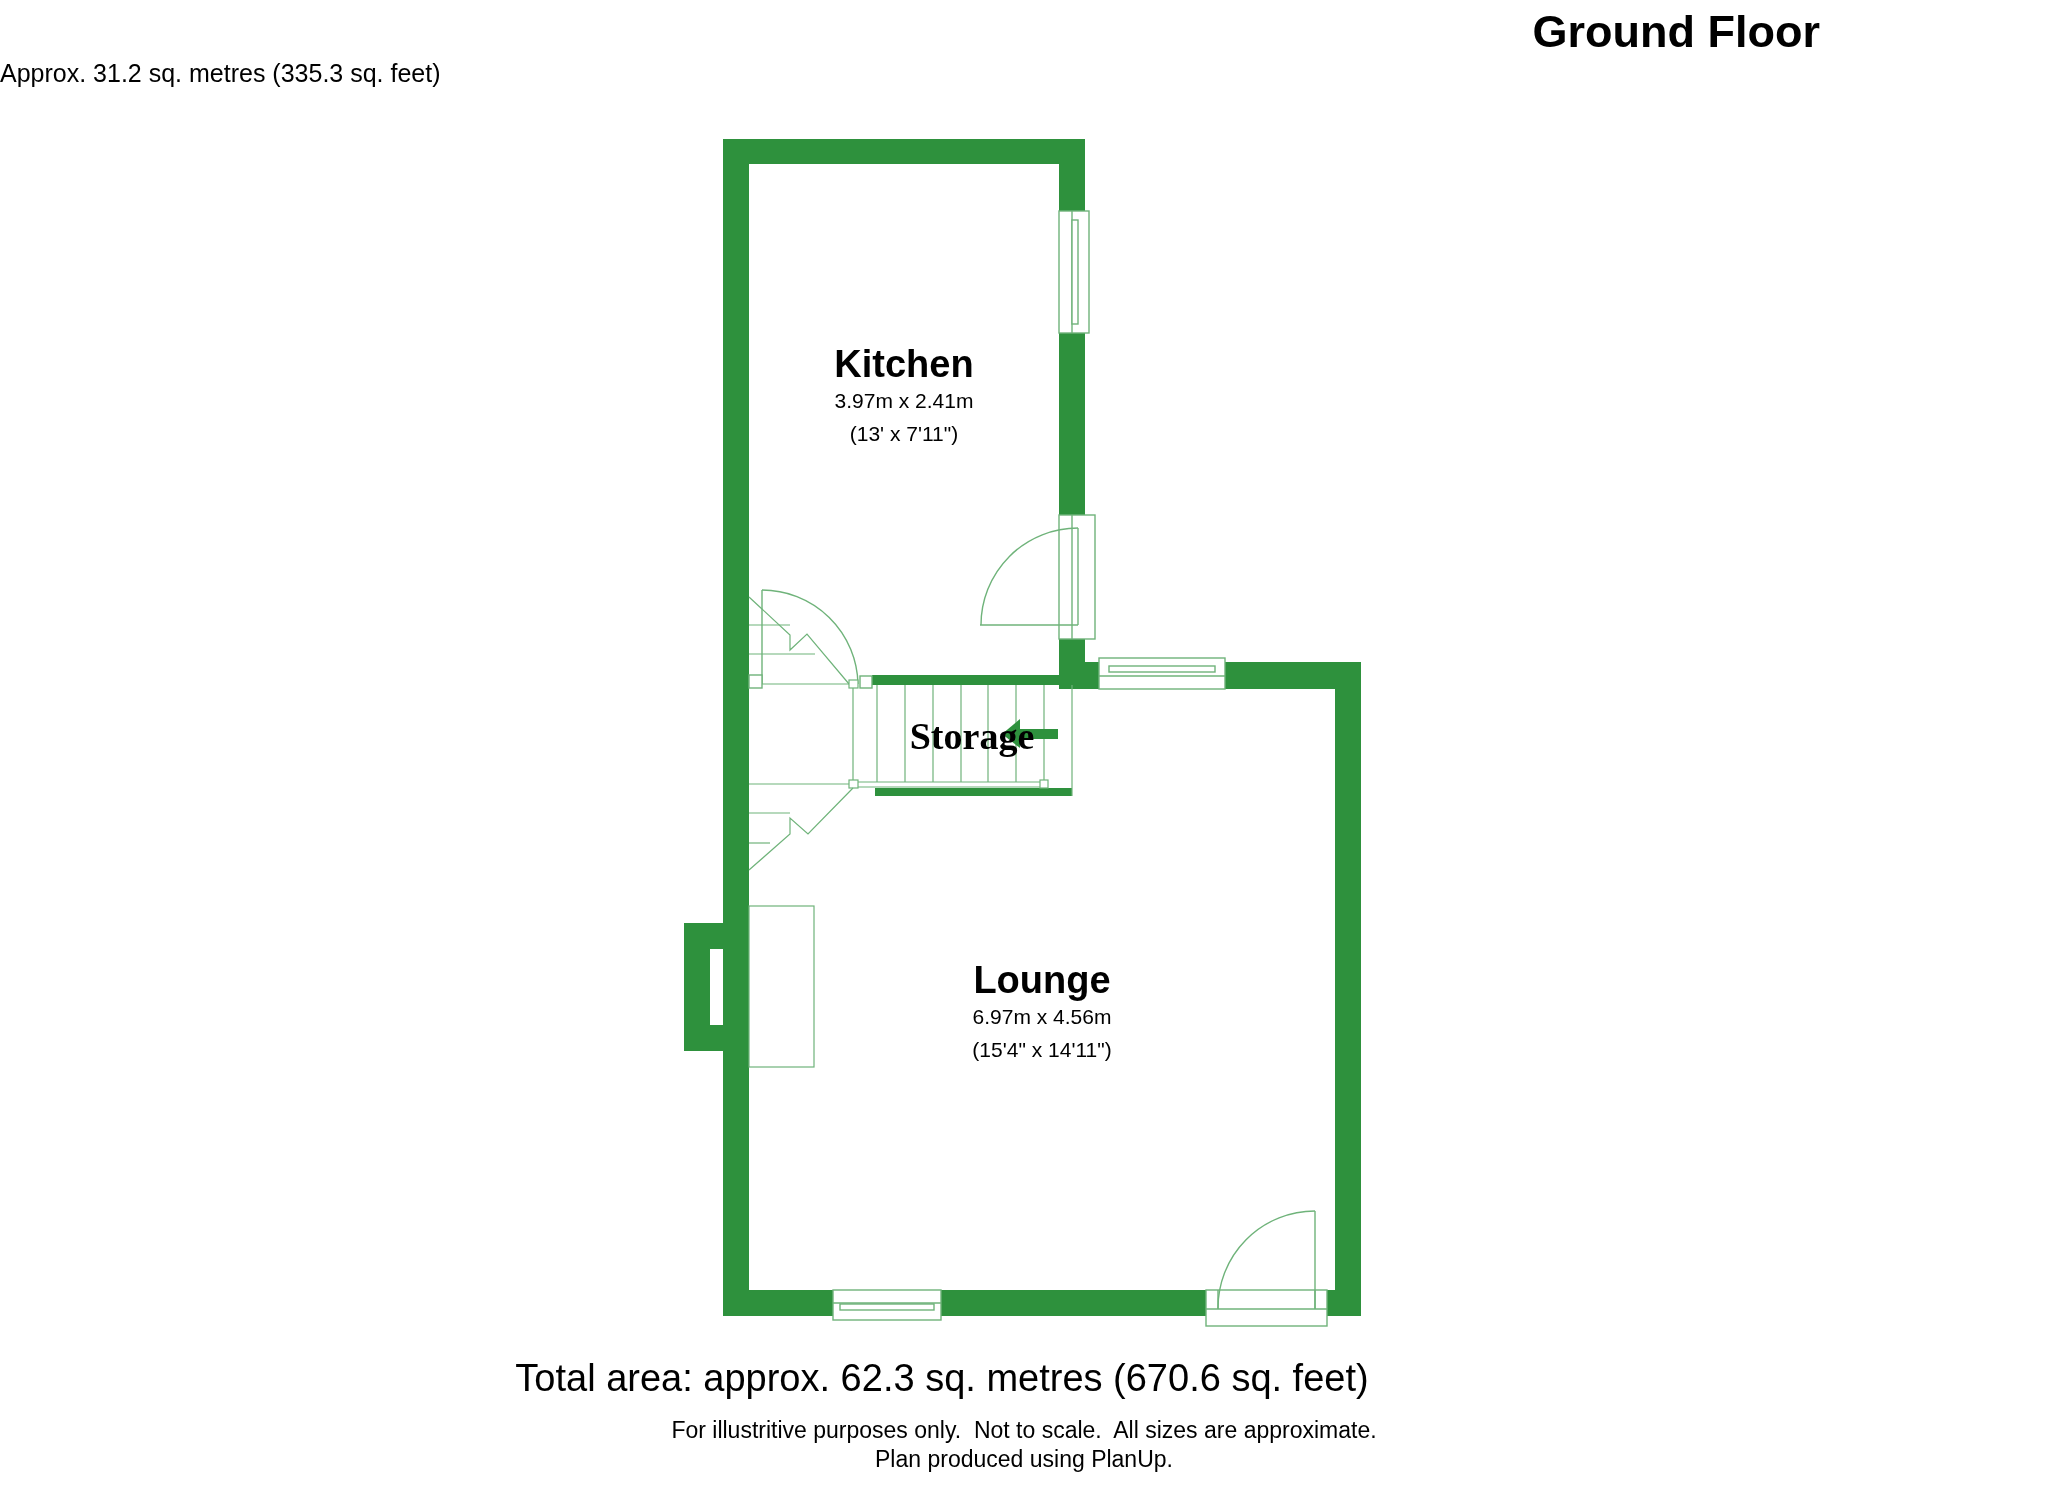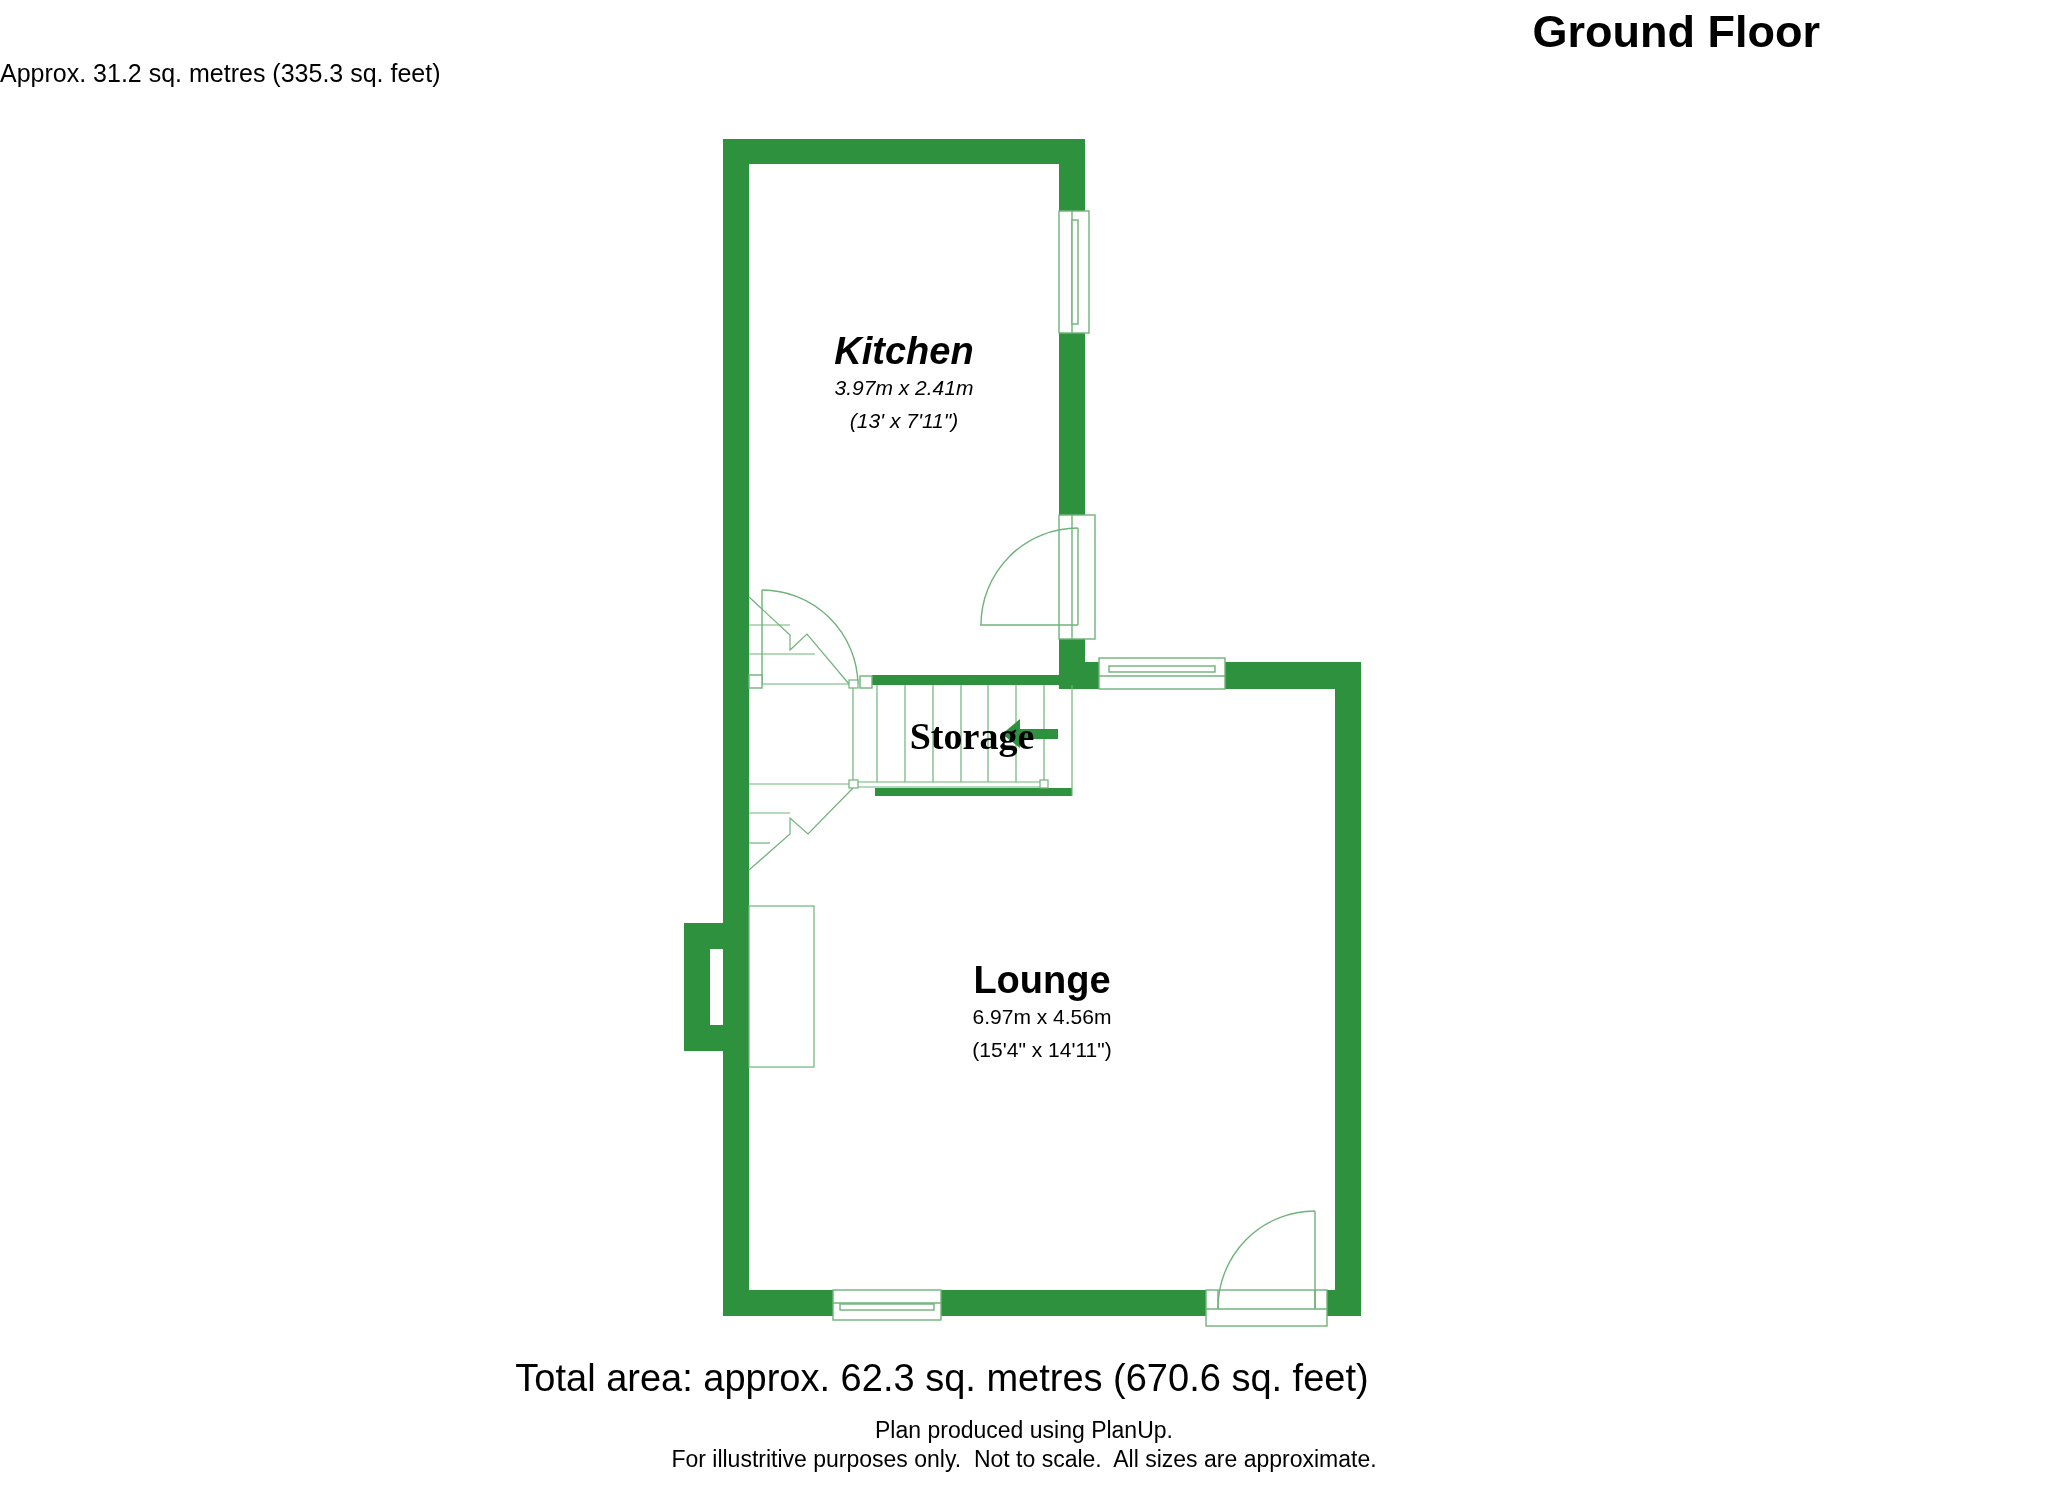--- a/index.html
+++ b/index.html
@@ -135,33 +135,33 @@
 
     <g fill="#2e913d" stroke="none">
       <rect x="1020" y="729" width="38" height="10"></rect>
       <polygon points="1020,719 1020,748 1002,734"></polygon>
     </g>
   </g>
 
   <rect x="749" y="906" width="65" height="161" fill="none" stroke="#6fb37a" stroke-width="1.2"></rect>
 </svg>
 
-<div class="room-label" style="left:904px; top:331px;font-style:italic;">
+<div class="room-label" style="left:904px; top:344px;">
   <div class="room-name">Kitchen</div>
   <div class="room-dim">3.97m x 2.41m</div>
   <div class="room-dim">(13' x 7'11")</div>
 </div>
 
 <div class="room-label" style="left:972px; top:716px;font-family:Liberation Serif, serif;">
   <div class="room-name">Storage</div>
 </div>
 
 <div class="room-label" style="left:1042px; top:960px;">
   <div class="room-name">Lounge</div>
   <div class="room-dim">6.97m x 4.56m</div>
   <div class="room-dim">(15'4" x 14'11")</div>
 </div>
 
 <div class="total">Total area: approx. 62.3 sq. metres (670.6 sq. feet)</div>
 <div class="disclaimer">
+  <div style="white-space:pre;">For illustritive purposes only.  Not to scale.  All sizes are approximate.</div>
   <div>Plan produced using PlanUp.</div>
-  <div style="white-space:pre;">For illustritive purposes only.  Not to scale.  All sizes are approximate.</div>
 </div>
 
 </body></html>

